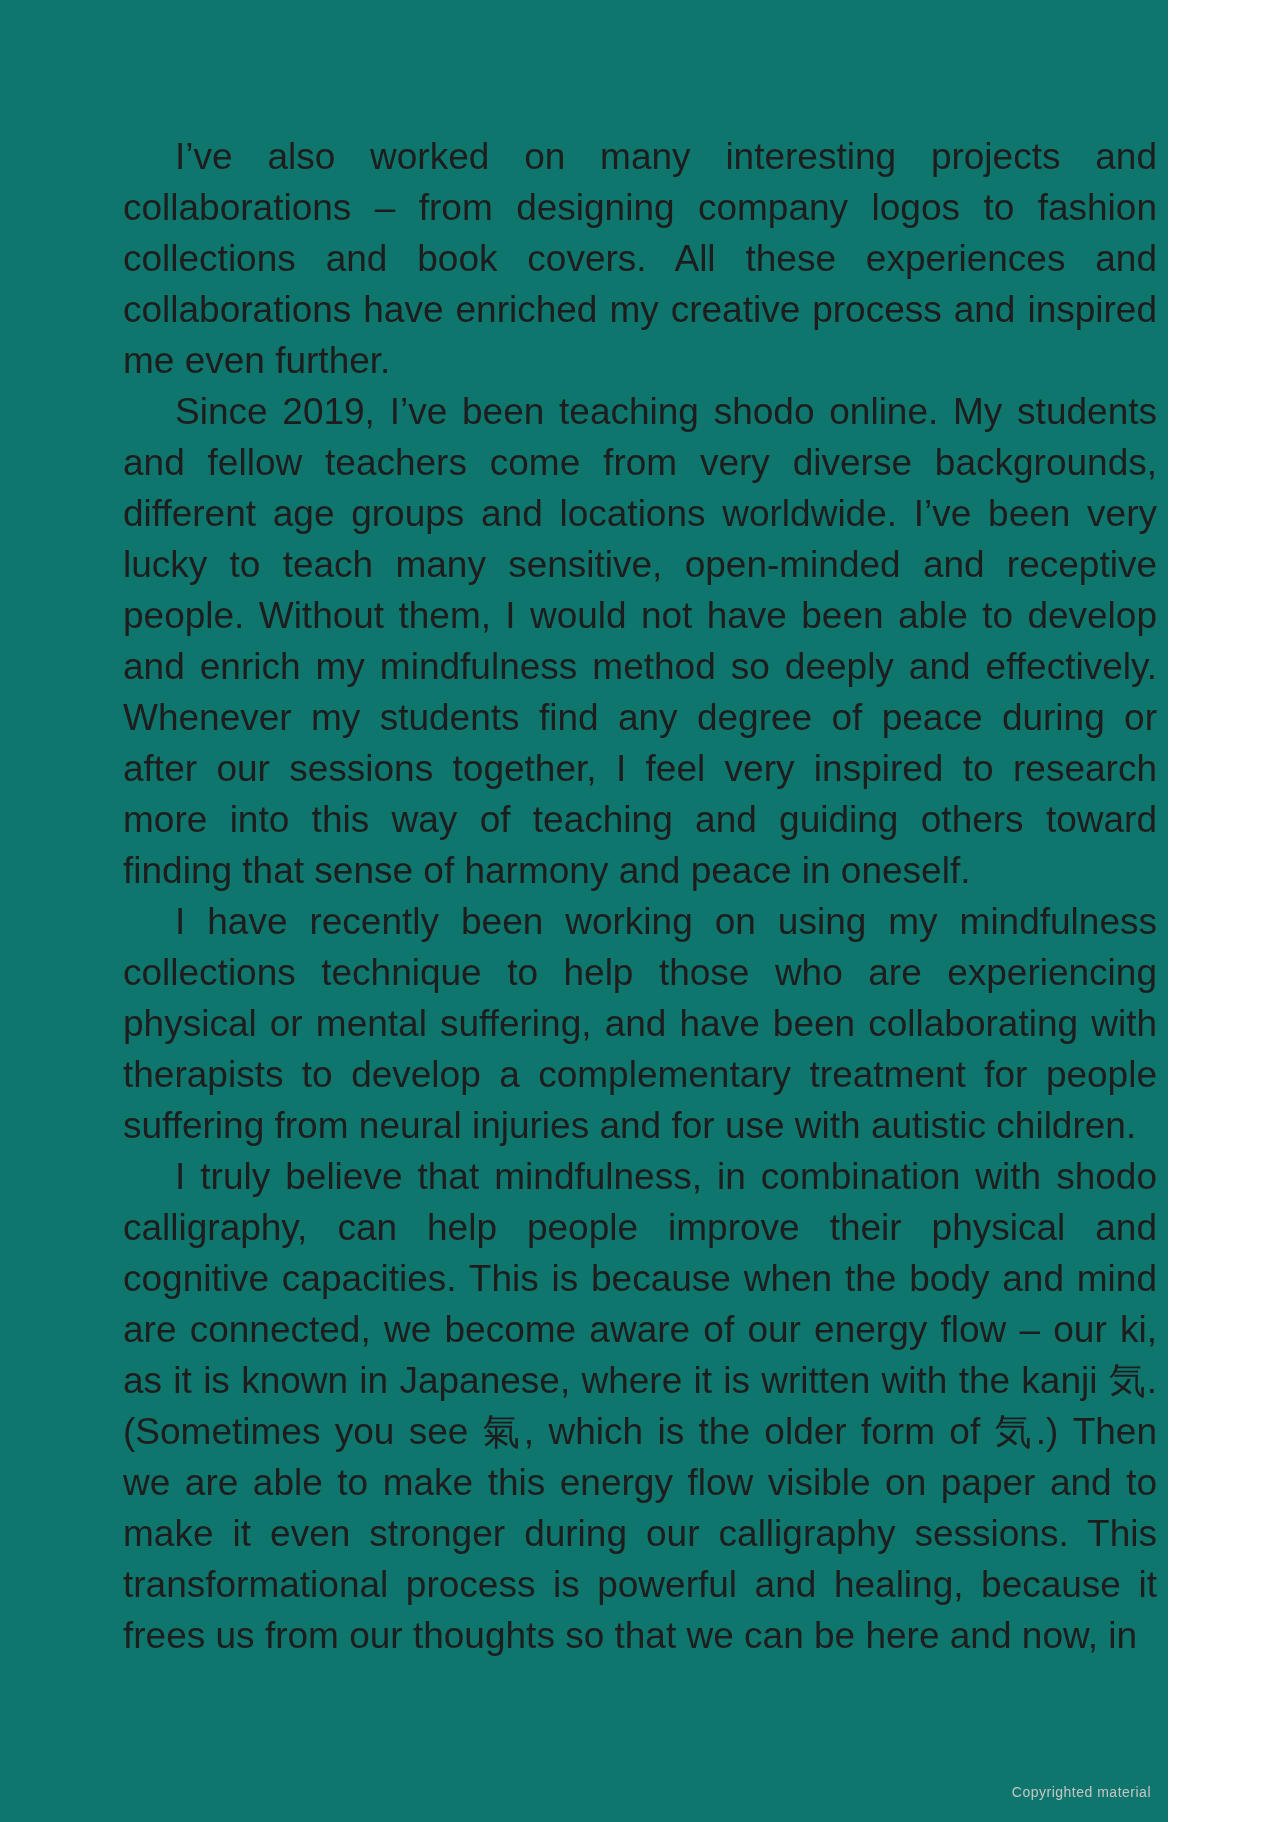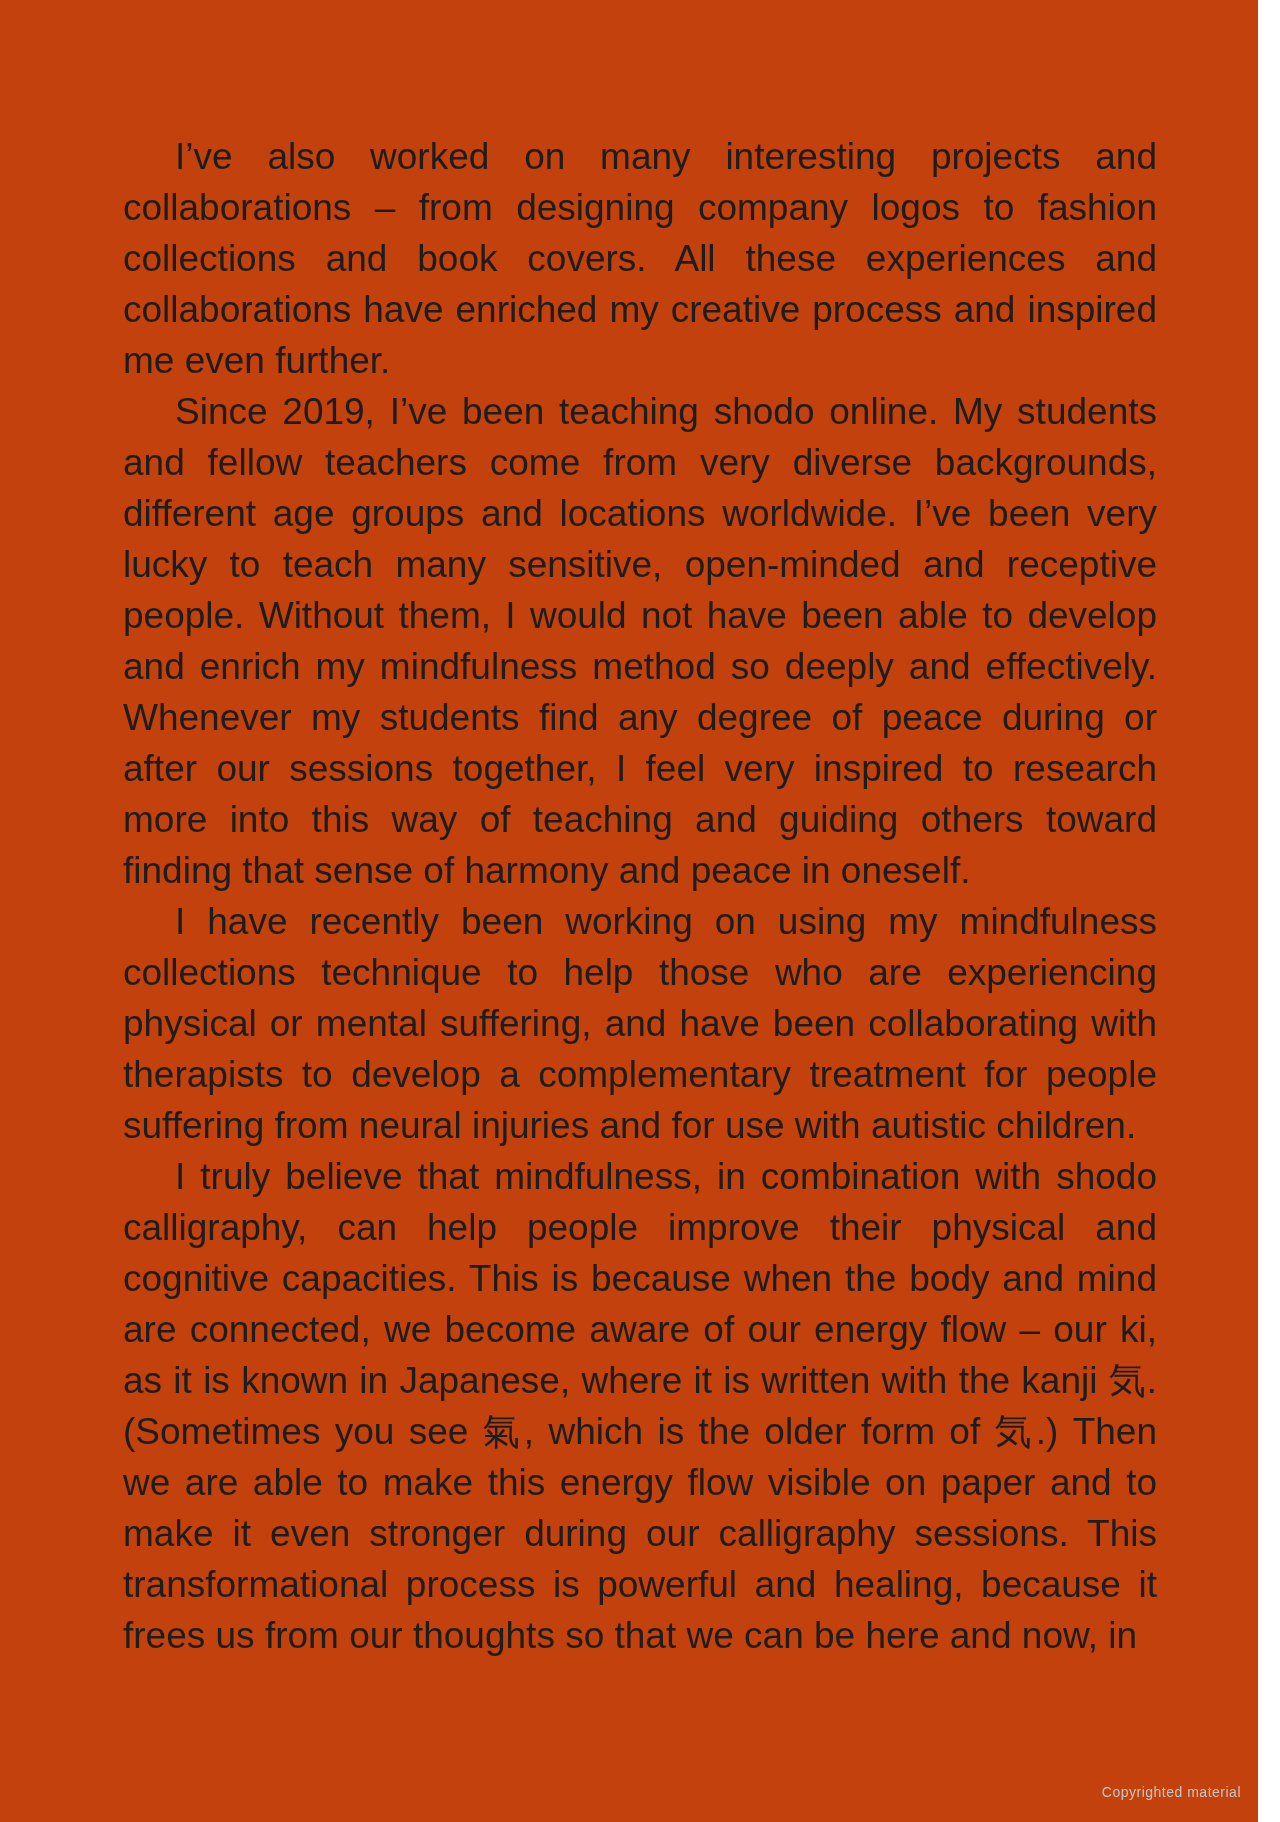--- a/index.html
+++ b/index.html
@@ -2,23 +2,23 @@
 <html><head>
 <meta charset="utf-8">
 <style>
   html, body {
     margin: 0;
     padding: 0;
     background: #ffffff;
   }
   .page {
     position: relative;
-    width: 1258px;
+    width: 1168px;
     height: 1822px;
-    background: #c2410c;
+    background: #0f766e;
     overflow: hidden;
     font-family: "Liberation Sans", sans-serif;
   }
   .text-block {
     position: absolute;
     left: 123px;
     top: 131px;
     width: 1034px;
     font-size: 37px;
     line-height: 51px;

